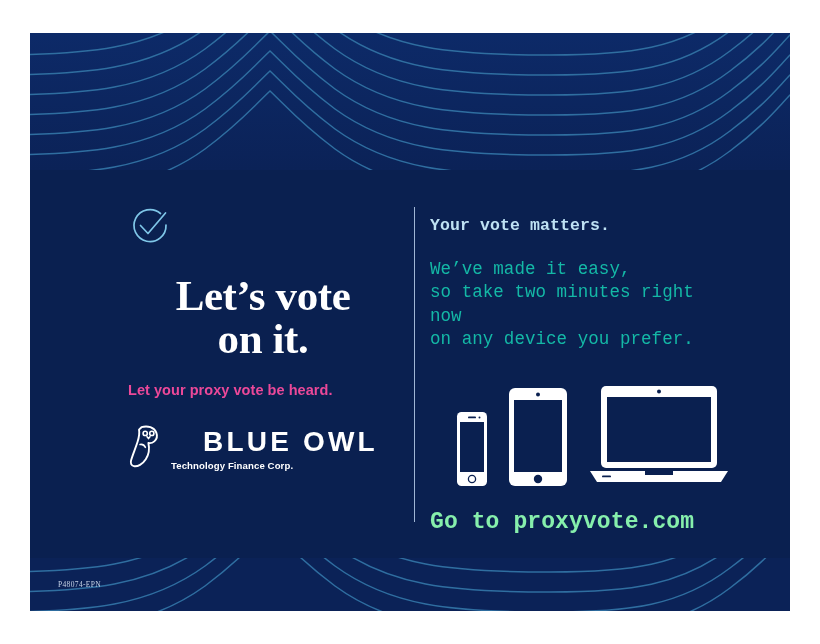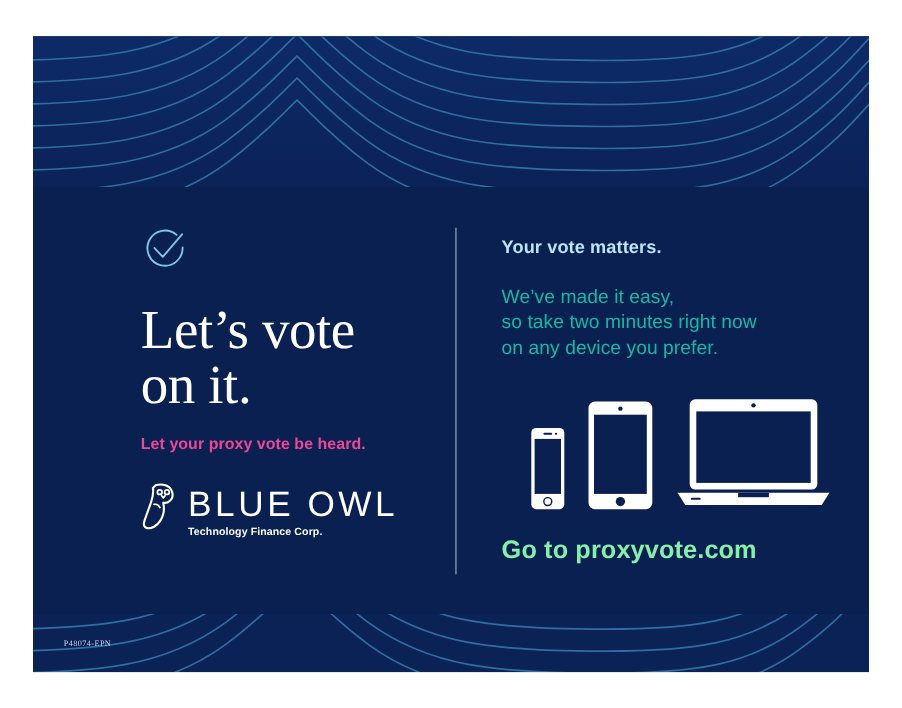--- a/index.html
+++ b/index.html
@@ -63,67 +63,70 @@
     position: absolute;
     left: 98px;
     top: 170px;
     width: 270px;
   }
   .check-icon { display: block; margin-bottom: 28px; }
 
   .headline {
     font-family: "Liberation Serif", serif;
     color: #ffffff;
-    font-size: 50px;
+    font-size: 43px;
     line-height: 0.99;
     letter-spacing: -0.4px;
     margin: 0 0 22px 0;
-    font-weight: 400;
+    font-weight: 700;
     white-space: pre-line;
+    text-align: center;
   }
 
   .subhead {
     color: #ec4899;
     font-size: 14.5px;
     font-weight: bold;
     letter-spacing: 0.05px;
     margin: 0 0 26px 0;
   }
 
   
   .logo-row {
     display: flex;
     align-items: flex-start;
     gap: 9px;
   }
   .logo-text { padding-top: 4px; }
   .logo-name {
     color: #ffffff;
-    font-size: 32px;
-    font-weight: normal;
+    font-size: 28px;
+    font-weight: bold;
     letter-spacing: 3.2px;
     line-height: 1;
     white-space: nowrap;
+    margin-left: 32px;
   }
   .logo-tag {
     color: #ffffff;
     font-size: 9.6px;
     font-weight: bold;
     letter-spacing: 0.1px;
     line-height: 1;
     margin-top: 5px;
     white-space: nowrap;
   }
 
   
   .right-col {
     position: absolute;
-    left: 426px;
+    left: 400px;
     top: 183px;
     width: 300px;
+    font-family: Liberation Mono, monospace;
   }
   .r-title {
     color: #bfe2f4;
     font-size: 16.5px;
     font-weight: bold;
     margin: 0 0 23px 0;
     letter-spacing: 0.1px;
   }
   .r-body {
     color: #14b8a6;

